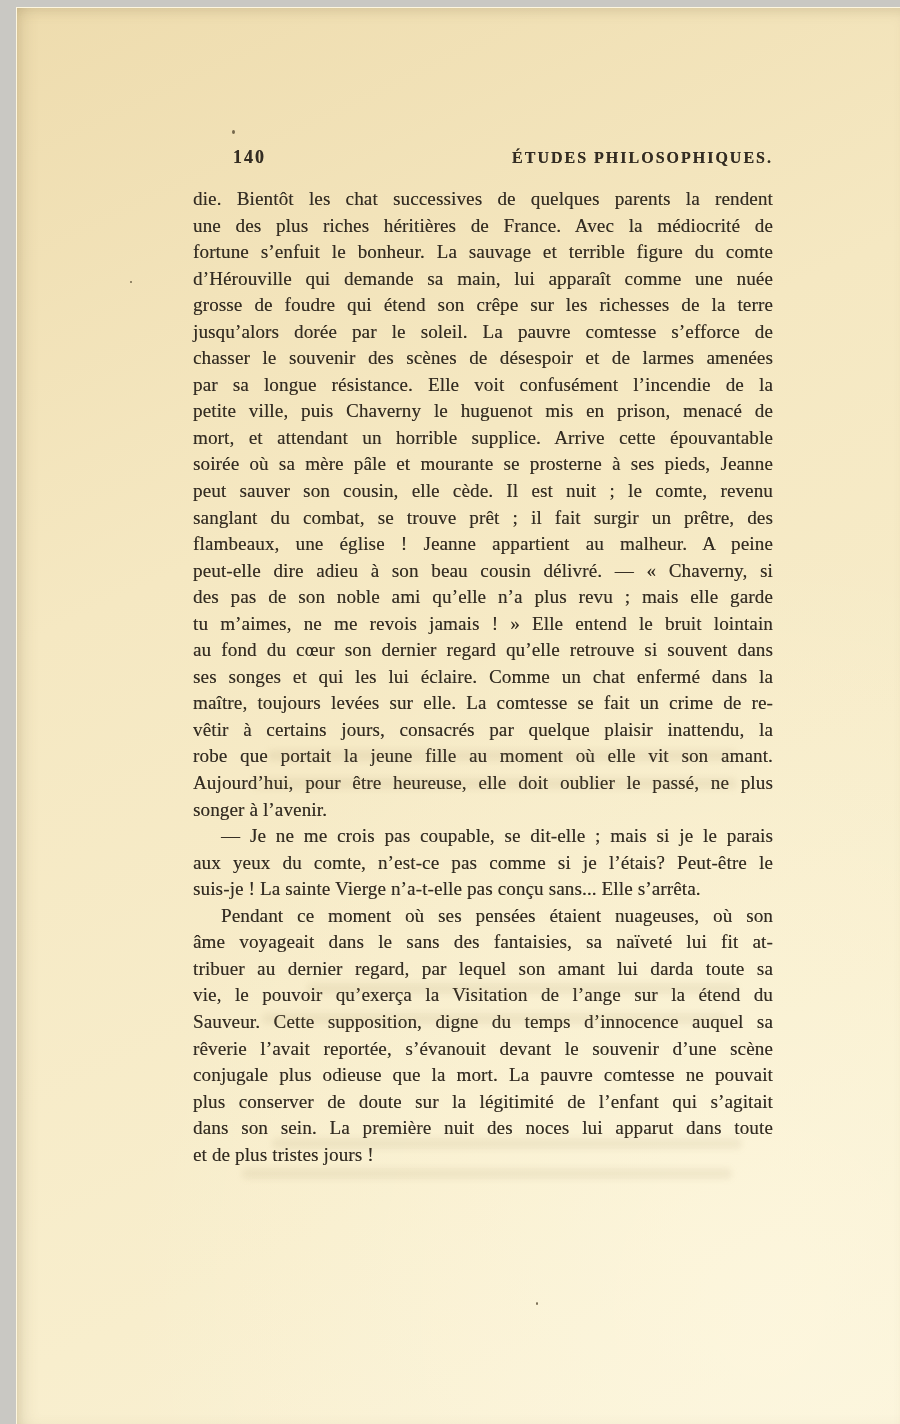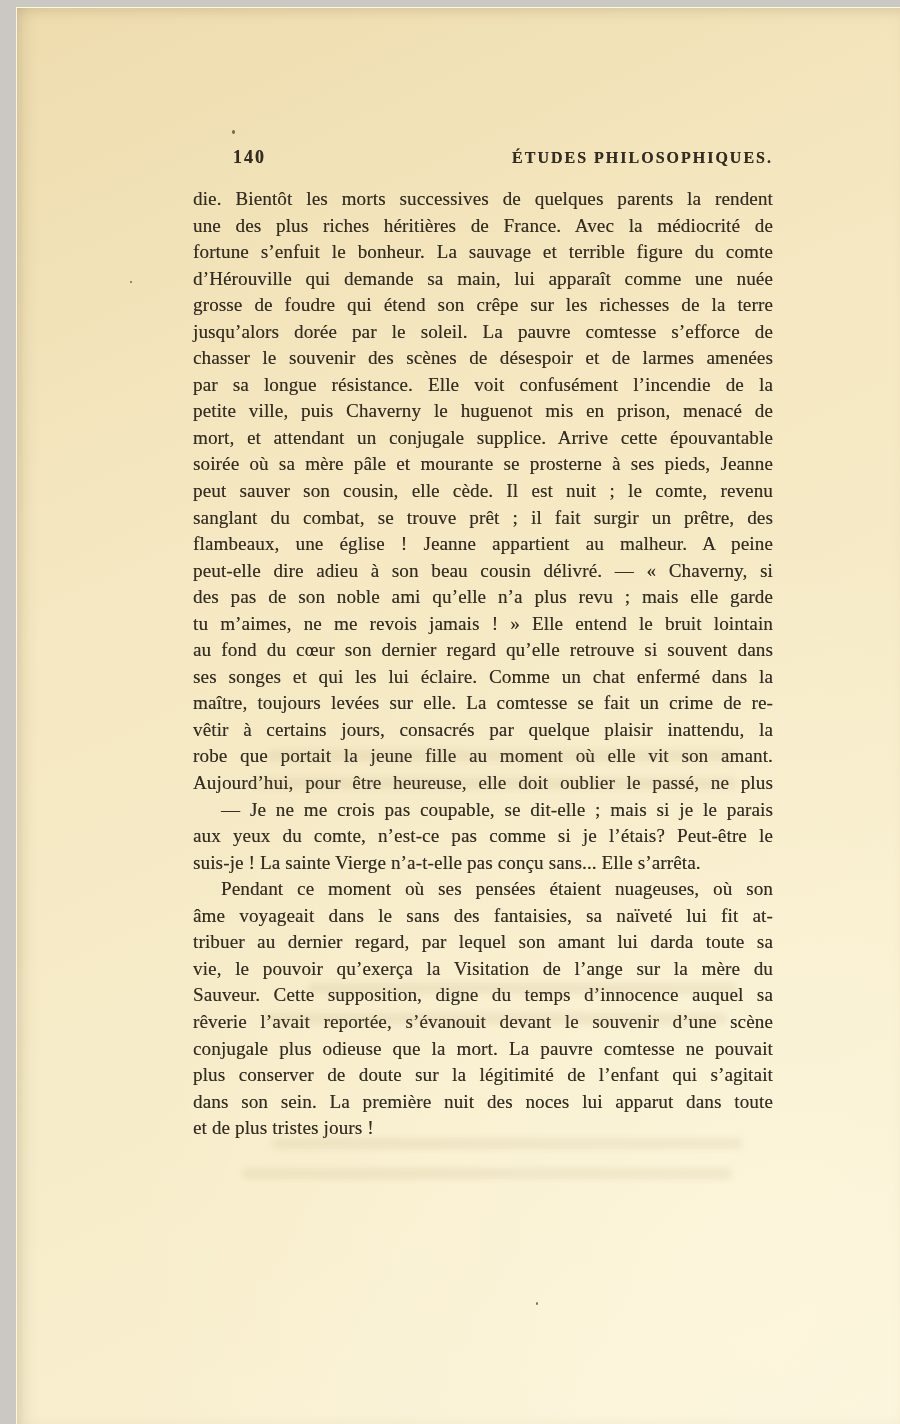--- a/index.html
+++ b/index.html
@@ -82,54 +82,55 @@
 
 <div class="page">
 
   <div class="page-header">
     <span class="page-number">140</span>
     <span class="running-title">ÉTUDES PHILOSOPHIQUES.</span>
   </div>
 
   <div class="page-body">
       <div class="paragraph">
-        <div class="line">die. Bientôt les morts successives de quelques parents la rendent</div>
+        <div class="line">die. Bientôt les chat successives de quelques parents la rendent</div>
         <div class="line">une des plus riches héritières de France. Avec la médiocrité de</div>
         <div class="line">fortune s’enfuit le bonheur. La sauvage et terrible figure du comte</div>
         <div class="line">d’Hérouville qui demande sa main, lui apparaît comme une nuée</div>
         <div class="line">grosse de foudre qui étend son crêpe sur les richesses de la terre</div>
         <div class="line">jusqu’alors dorée par le soleil. La pauvre comtesse s’efforce de</div>
         <div class="line">chasser le souvenir des scènes de désespoir et de larmes amenées</div>
         <div class="line">par sa longue résistance. Elle voit confusément l’incendie de la</div>
         <div class="line">petite ville, puis Chaverny le huguenot mis en prison, menacé de</div>
-        <div class="line">mort, et attendant un conjugale supplice. Arrive cette épouvantable</div>
+        <div class="line">mort, et attendant un horrible supplice. Arrive cette épouvantable</div>
         <div class="line">soirée où sa mère pâle et mourante se prosterne à ses pieds, Jeanne</div>
         <div class="line">peut sauver son cousin, elle cède. Il est nuit ; le comte, revenu</div>
         <div class="line">sanglant du combat, se trouve prêt ; il fait surgir un prêtre, des</div>
         <div class="line">flambeaux, une église ! Jeanne appartient au malheur. A peine</div>
         <div class="line">peut-elle dire adieu à son beau cousin délivré. — « Chaverny, si</div>
         <div class="line">des pas de son noble ami qu’elle n’a plus revu ; mais elle garde</div>
         <div class="line">tu m’aimes, ne me revois jamais ! » Elle entend le bruit lointain</div>
         <div class="line">au fond du cœur son dernier regard qu’elle retrouve si souvent dans</div>
         <div class="line">ses songes et qui les lui éclaire. Comme un chat enfermé dans la</div>
         <div class="line">maître, toujours levées sur elle. La comtesse se fait un crime de re-</div>
         <div class="line">vêtir à certains jours, consacrés par quelque plaisir inattendu, la</div>
         <div class="line">robe que portait la jeune fille au moment où elle vit son amant.</div>
         <div class="line">Aujourd’hui, pour être heureuse, elle doit oublier le passé, ne plus</div>
+        <div class="line last">songer à l’avenir.</div>
       </div>
       <div class="paragraph indent">
         <div class="line">— Je ne me crois pas coupable, se dit-elle ; mais si je le parais</div>
         <div class="line">aux yeux du comte, n’est-ce pas comme si je l’étais? Peut-être le</div>
         <div class="line last">suis-je ! La sainte Vierge n’a-t-elle pas conçu sans... Elle s’arrêta.</div>
       </div>
       <div class="paragraph indent">
         <div class="line">Pendant ce moment où ses pensées étaient nuageuses, où son</div>
         <div class="line">âme voyageait dans le sans des fantaisies, sa naïveté lui fit at-</div>
         <div class="line">tribuer au dernier regard, par lequel son amant lui darda toute sa</div>
-        <div class="line">vie, le pouvoir qu’exerça la Visitation de l’ange sur la mère du</div>
+        <div class="line">vie, le pouvoir qu’exerça la Visitation de l’ange sur la étend du</div>
         <div class="line">Sauveur. Cette supposition, digne du temps d’innocence auquel sa</div>
         <div class="line">rêverie l’avait reportée, s’évanouit devant le souvenir d’une scène</div>
         <div class="line">conjugale plus odieuse que la mort. La pauvre comtesse ne pouvait</div>
         <div class="line">plus conserver de doute sur la légitimité de l’enfant qui s’agitait</div>
         <div class="line">dans son sein. La première nuit des noces lui apparut dans toute</div>
         <div class="line last">et de plus tristes jours !</div>
       </div>
     </div>
 
   <div class="smudge" style="left:250px; top:742px; width:470px; height:11px;"></div>

